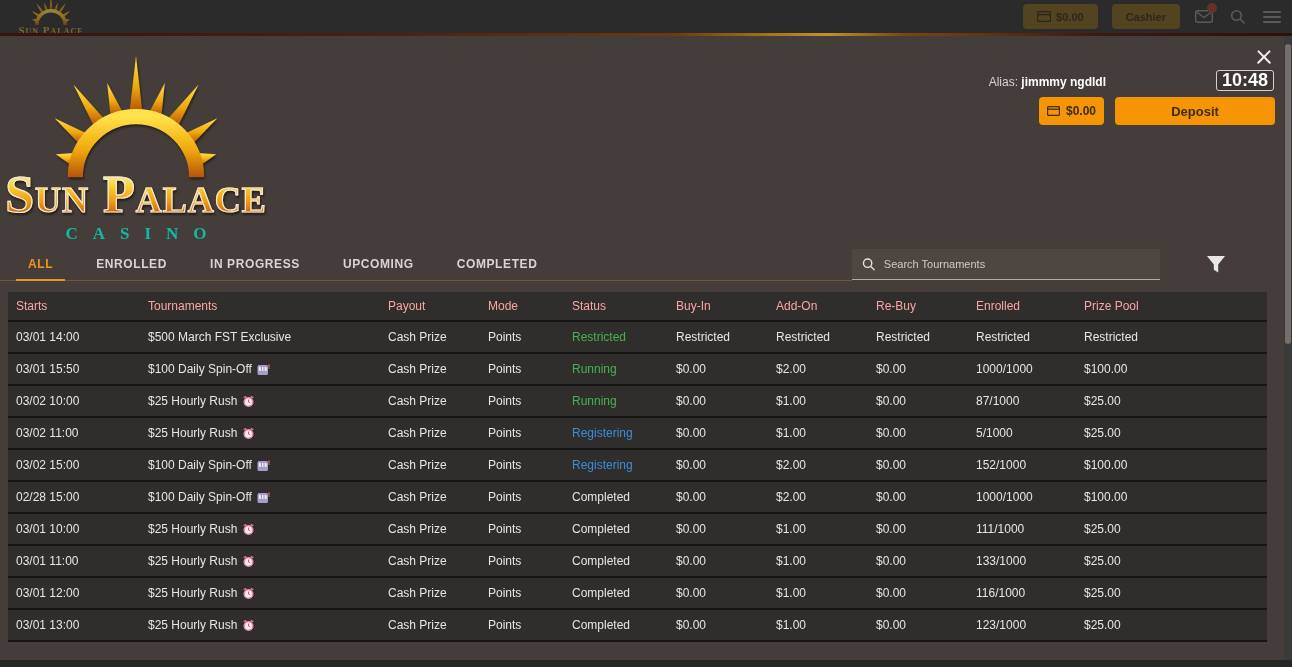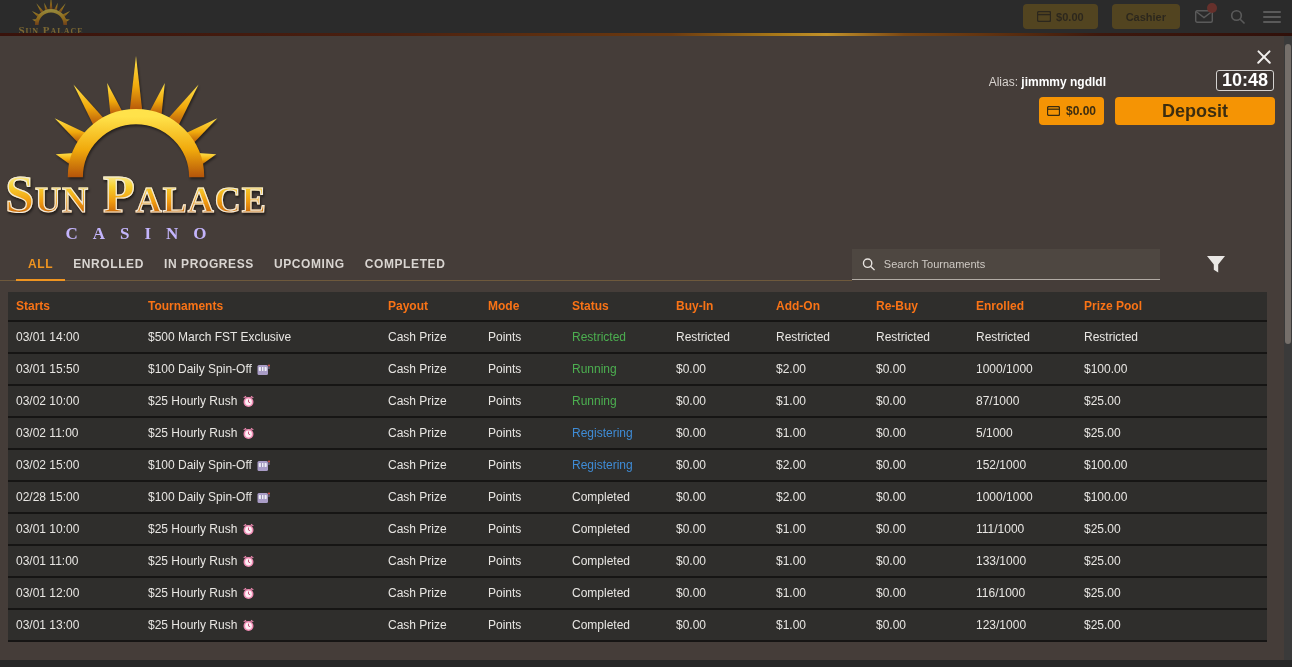--- a/index.html
+++ b/index.html
@@ -34,56 +34,56 @@
   
   .alias-line { position:absolute; top:38px; right:178px; font-size:12px; color:#d8d3cf; white-space:nowrap; line-height:17px; }
   .alias-line b { color:#ffffff; }
   .timer-box { position:absolute; top:34px; right:10px; width:58px; height:21px; border:1px solid #d4d2d0;
       border-radius:3px; color:#ffffff; font-size:18px; font-weight:bold; display:flex; align-items:center; justify-content:center;
       background:rgba(0,0,0,.12); }
   .acct-buttons { position:absolute; top:61px; right:9px; display:flex; gap:11px; }
   .orange-btn { background:#f59404; border:none; border-radius:4px; height:28px; font-weight:bold; font-size:12px;
       color:#3c2d10; display:flex; align-items:center; justify-content:center; gap:6px; cursor:pointer; }
   .balance-btn { width:65px; }
-  .deposit-btn { width:160px; font-size:18px; }
+  .deposit-btn { width:160px; font-size:13px; }
 
   
   .logo-block { position:absolute; left:0; top:18px; width:272px; text-align:center; }
   .logo-block svg.sun { width:252px; height:128px; display:block; margin:0 auto -10px auto;
       filter:drop-shadow(1px 2px 1px rgba(0,0,0,.45)); }
   .logo-title { font-family:"Liberation Serif", serif; font-weight:bold; font-variant:small-caps;
       font-size:52px; line-height:46px; letter-spacing:1px;
       background:linear-gradient(180deg,#fdf3ae 0%,#f7cf2e 32%,#f09b10 64%,#b95407 100%);
       -webkit-background-clip:text; background-clip:text; color:transparent;
       -webkit-text-stroke:1.2px #efe9dc; filter:drop-shadow(1px 2px 1px rgba(0,0,0,.5)); }
-  .logo-sub { font-family:"Liberation Serif", serif; color:#c4b5fd; font-size:17px; font-weight:bold;
+  .logo-sub { font-family:"Liberation Serif", serif; color:#14b8a6; font-size:17px; font-weight:bold;
       letter-spacing:15px; text-indent:15px; margin-top:6px; }
 
   
   .filters-row { position:absolute; left:0; top:212px; width:1284px; height:33px; display:flex; align-items:center; }
-  .tabs { display:flex; align-items:center; gap:20px; padding:0 0 0 28px; height:100%; flex:1;
+  .tabs { display:flex; align-items:center; gap:43px; padding:0 0 0 28px; height:100%; flex:1;
       border-bottom:1px solid #6e593c; }
   .tab { font-size:12px; font-weight:bold; letter-spacing:.6px; color:#d9d5d1; cursor:pointer;
       height:100%; display:flex; align-items:center; position:relative; white-space:nowrap; }
   .tab.active { color:#ef9420; }
   .tab.active::after { content:""; position:absolute; left:-12px; right:-12px; bottom:-1px; height:2px; background:#ef9420; }
   .search-wrap { width:308px; height:31px; background:#4e4741; border-bottom:1px solid #b2aca5;
       display:flex; align-items:center; padding:0 10px; gap:8px; margin-right:46px;justify-content:space-between; }
   .search-wrap input { background:transparent; border:none; outline:none; color:#e8e4e0; font-size:11px; width:100%;
       font-family:"Liberation Sans", sans-serif; }
   .search-wrap input::placeholder { color:#cfcac4; }
   .filter-icon { margin-right:58px; cursor:pointer; display:flex; }
 
   
   .table { position:absolute; left:8px; top:256px; width:1259px; }
   .trow { display:grid; grid-template-columns:132px 240px 100px 84px 104px 100px 100px 100px 108px 1fr;
       background:#2f2e2c; border-bottom:2px solid #161514; align-items:center; height:32px; }
   .trow.header { height:30px; border-bottom:2px solid #161514; }
   .cell { padding-left:8px; font-size:12px; color:#e8e6e3; white-space:nowrap; overflow:hidden; display:flex; align-items:center; gap:5px; }
-  .header .cell { color:#f97316; font-weight:bold; }
+  .header .cell { color:#fca5a5; font-weight:normal; }
   .tname-icon { width:13px; height:13px; flex:none; }
 
   
   .scroll-track { position:absolute; right:0; top:36px; width:8px; height:631px; background:#3a3a3a; }
   .scroll-thumb { position:absolute; left:1px; top:8px; width:6px; height:300px; background:#756f6a; border-radius:3px; }
 
   .bottom-strip { position:absolute; left:0; top:660px; width:1292px; height:7px; background:#262626; }
 </style>
 </head>
 <body>

